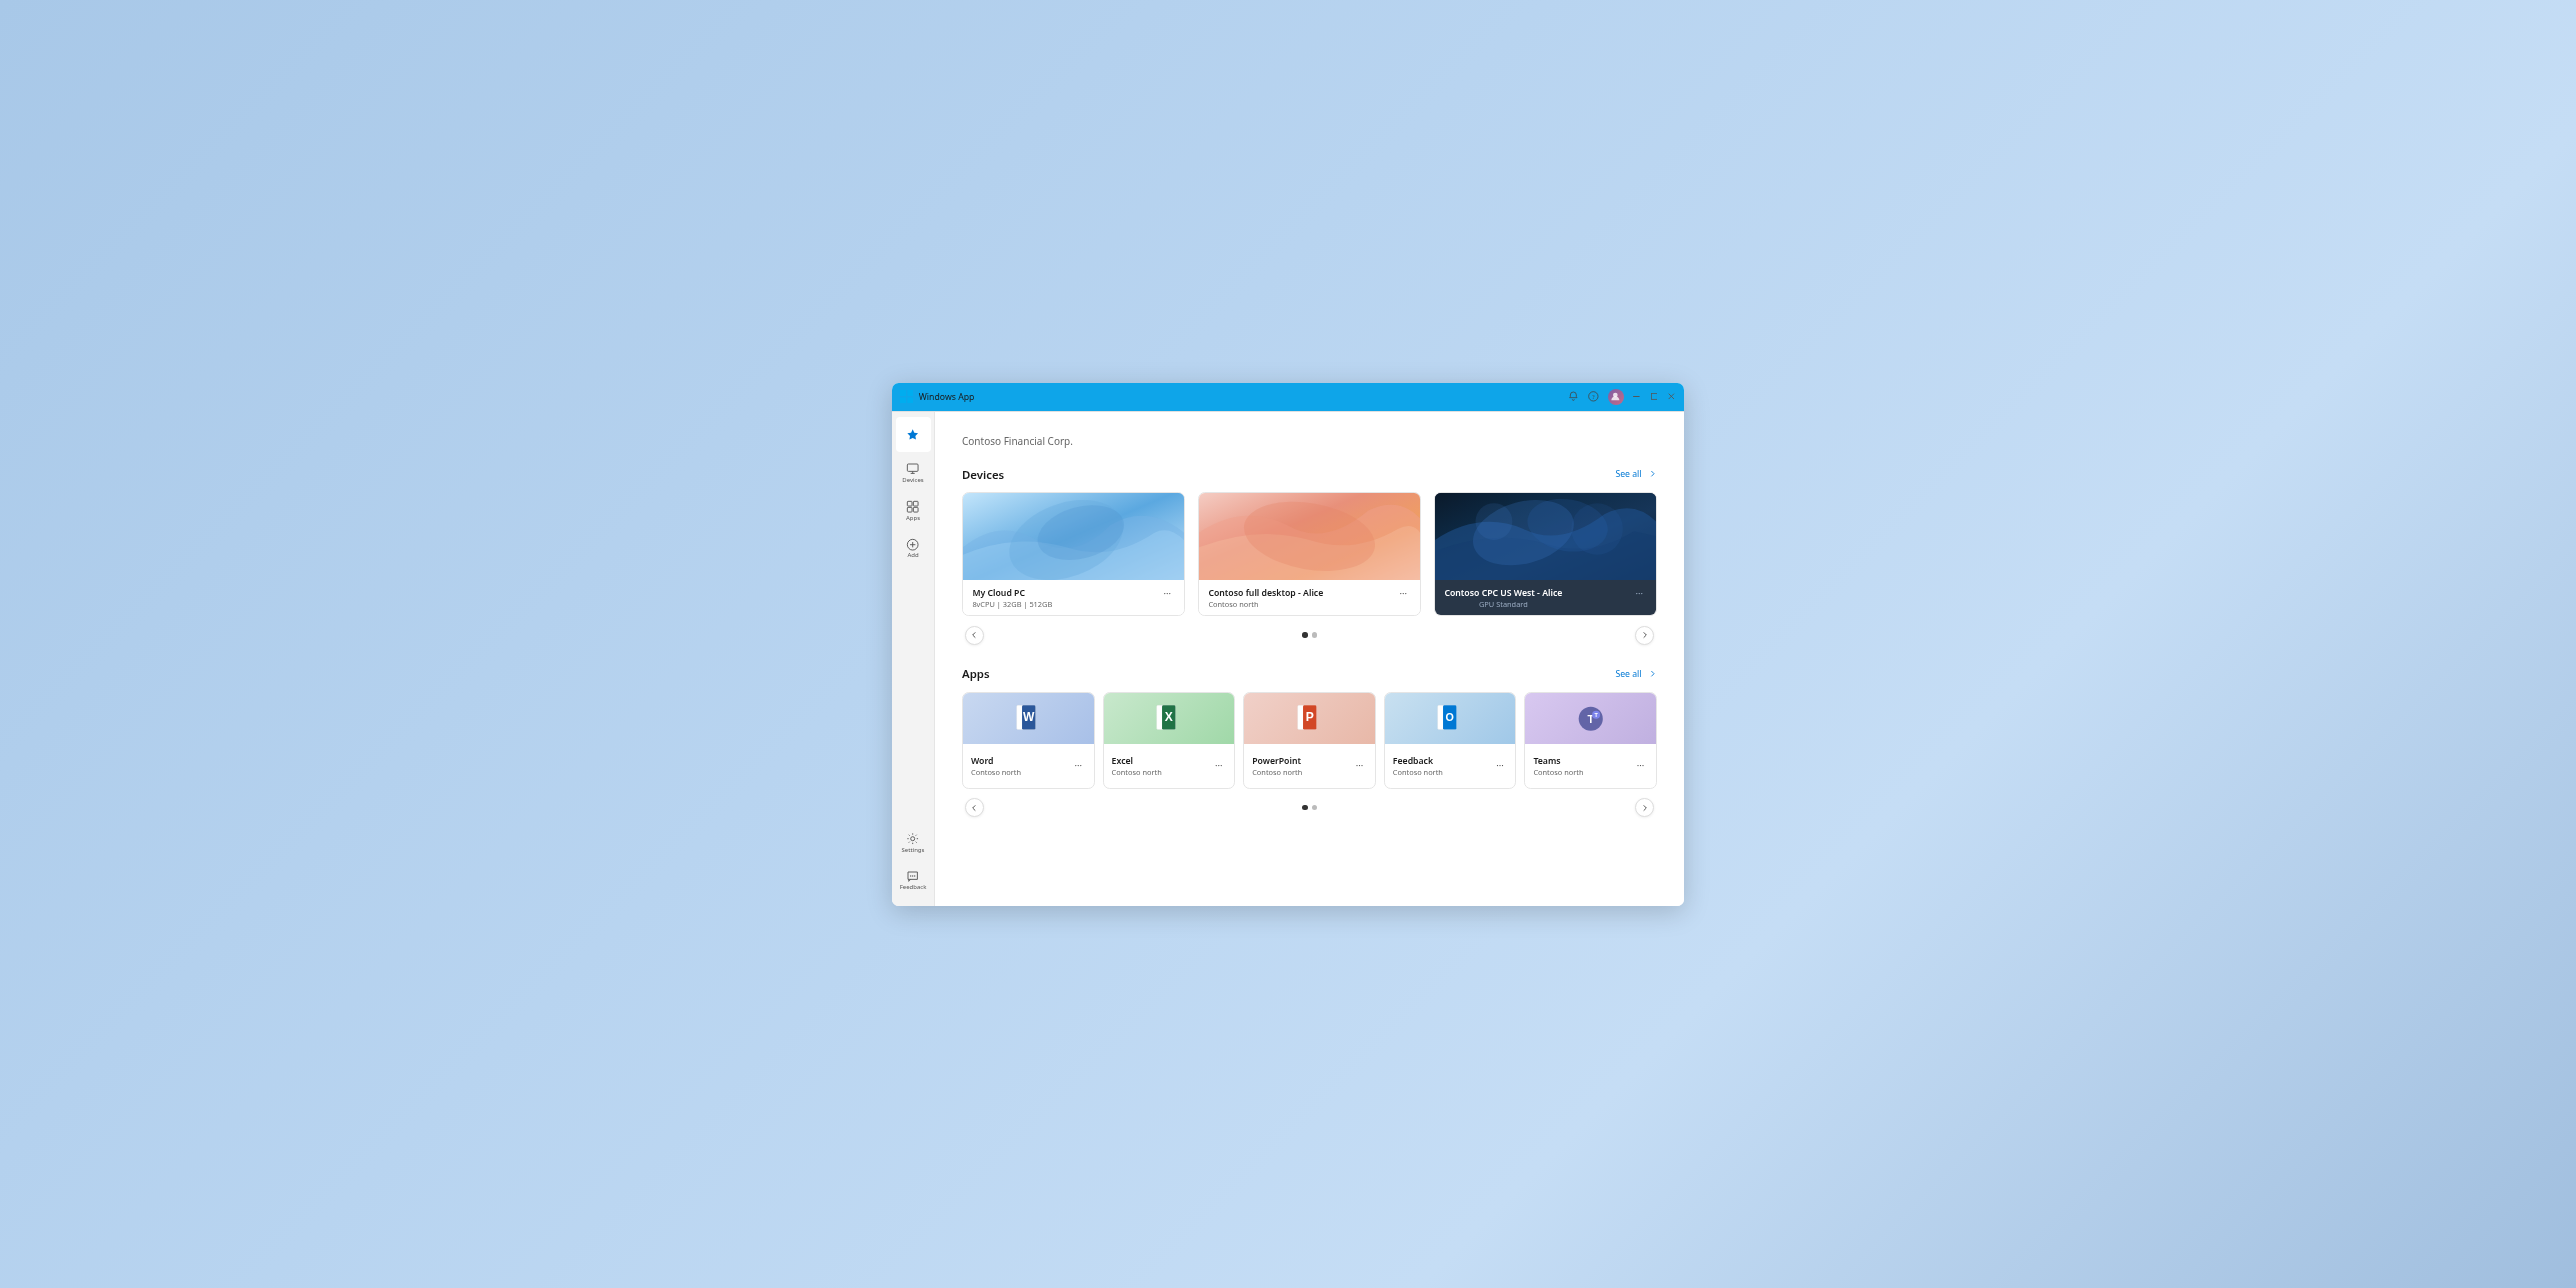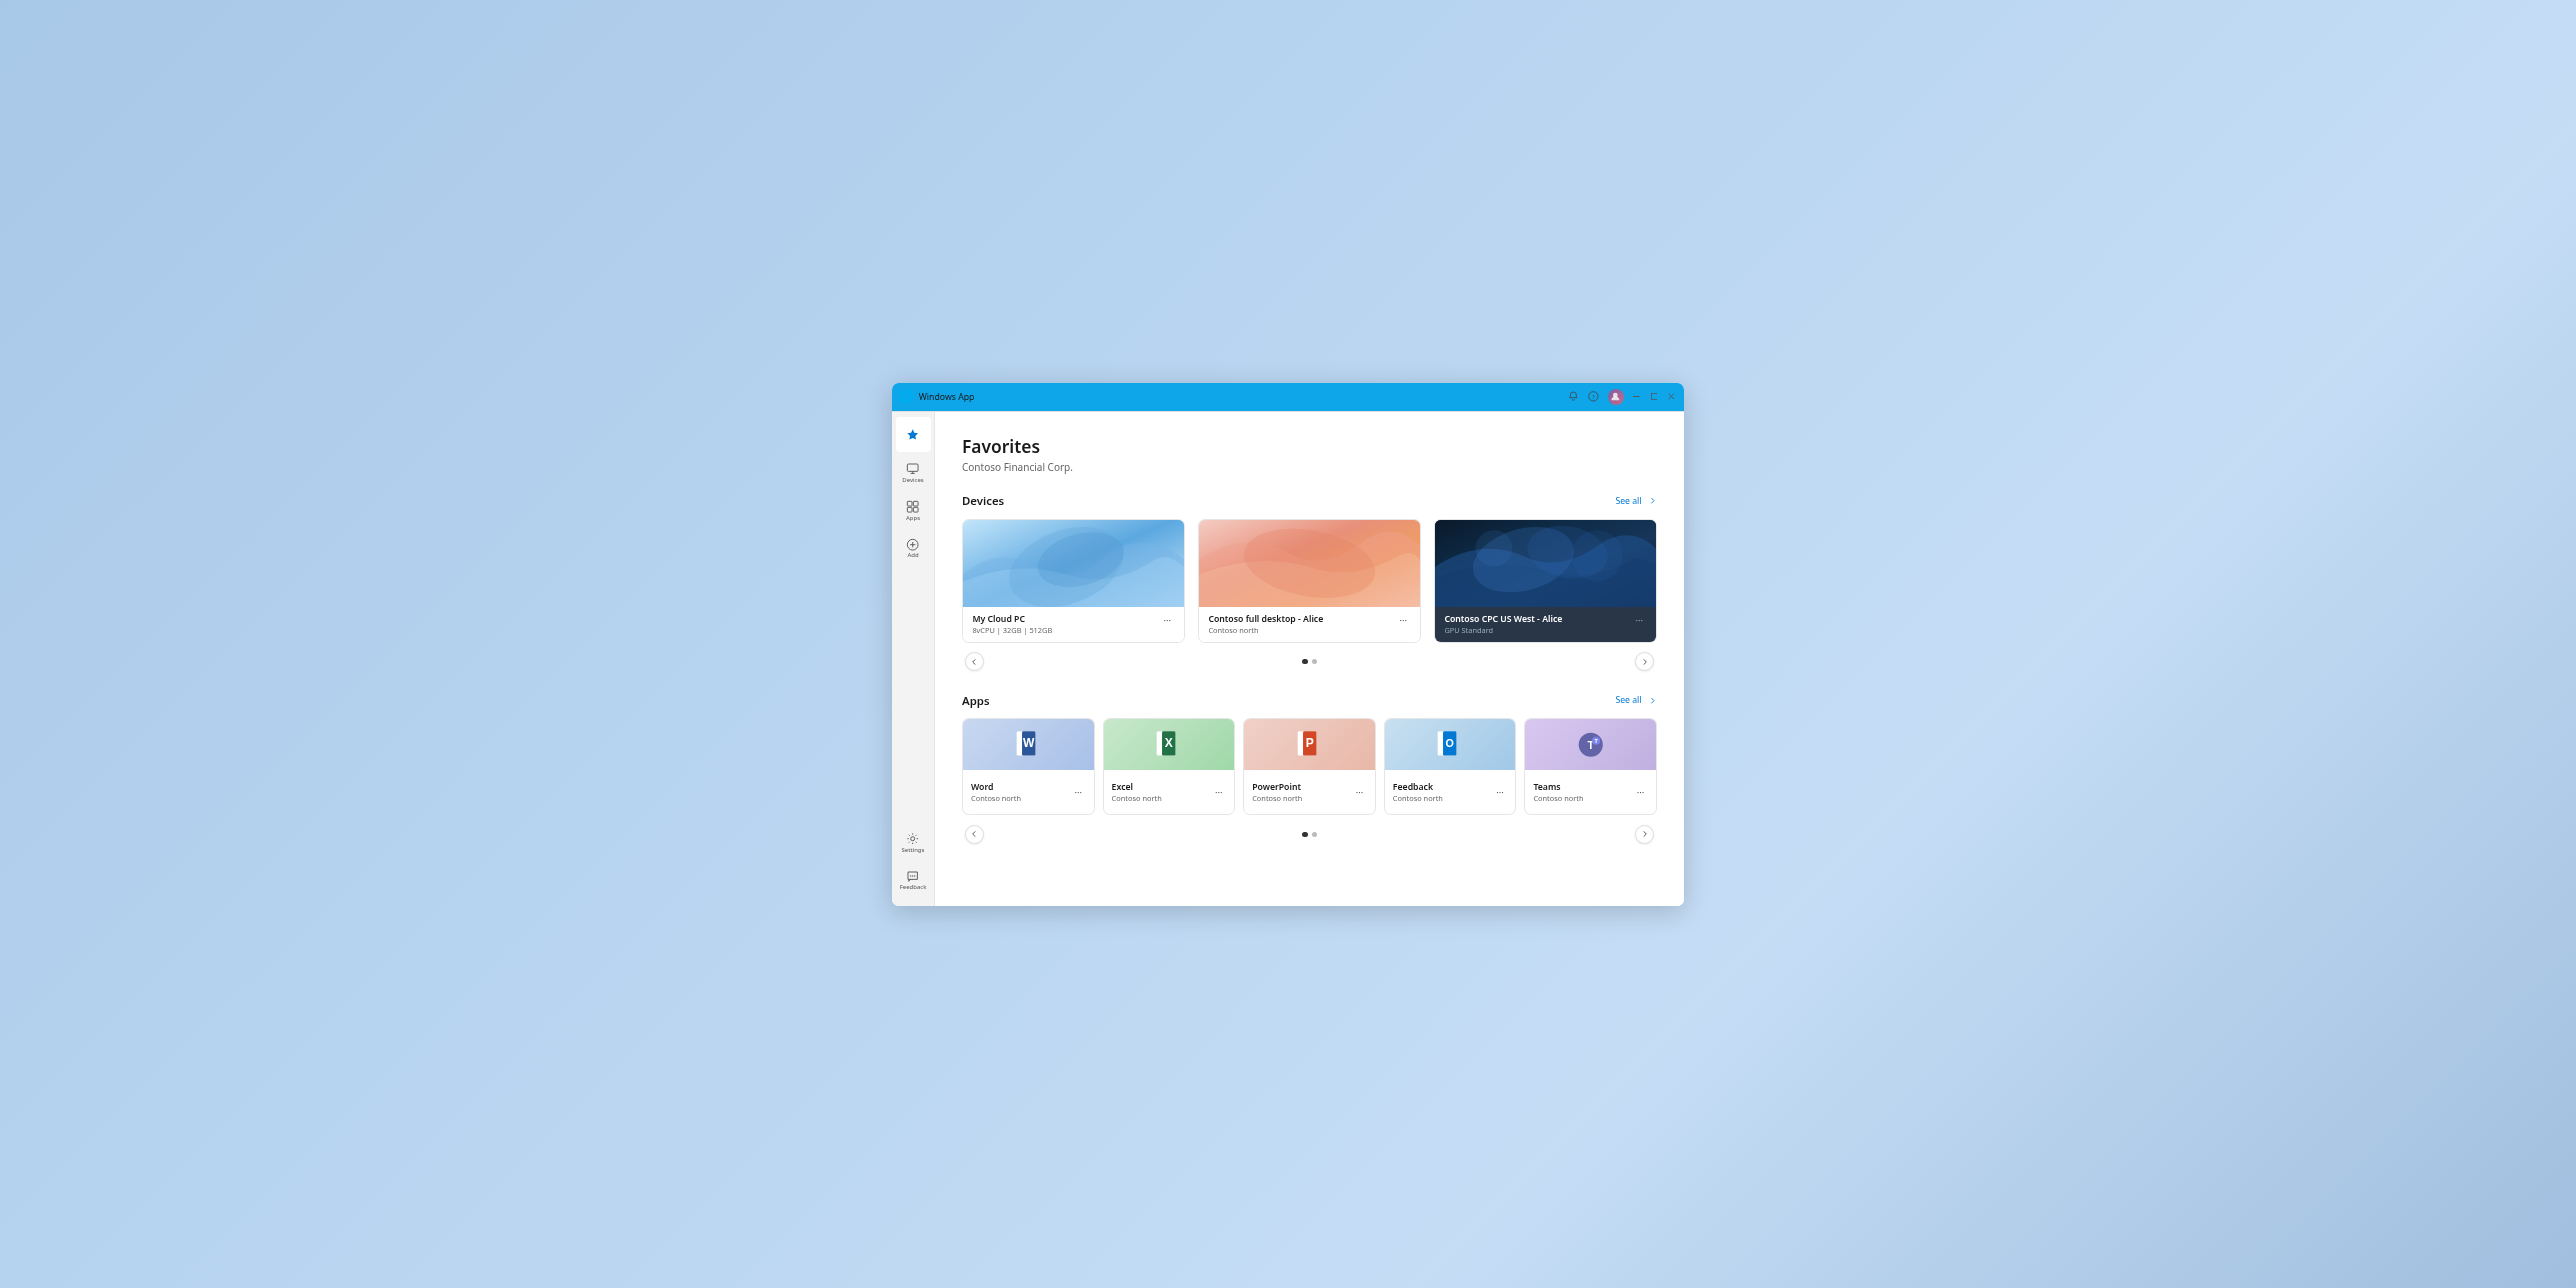--- a/index.html
+++ b/index.html
@@ -224,21 +224,21 @@
     .device-name {
       font-size: 8.7px;
       font-weight: 600;
       color: #1a1a1a;
     }
     .device-card.dark .device-name { color: #fff; }
     .device-spec {
       font-size: 7.4px;
       color: #666;
     }
-    .device-card.dark .device-spec { color: #aac; }
+    .device-card.dark .device-spec { color: #aac; text-align: center; }
     .more-btn {
       width: 14.8px;
       height: 14.8px;
       display: flex;
       align-items: center;
       justify-content: center;
       cursor: pointer;
       border-radius: 2.7px;
       color: #555;
       font-size: 9.4px;
@@ -448,21 +448,20 @@
             <circle cx="10" cy="9" r="1" fill="#555"></circle>
             <circle cx="13" cy="9" r="1" fill="#555"></circle>
             <path d="M7 14l-3 3V14" stroke="#555" stroke-width="1.2" fill="none"></path>
           </svg>
         </div>
         <span class="sidebar-item-label">Feedback</span>
       </div>
     </div>
 
     <div class="main">
-      <h1 class="page-title">Favorites</h1>
       <p class="page-subtitle">Contoso Financial Corp.</p>
 
       <div class="section">
         <div class="section-header">
           <span class="section-title">Devices</span>
           <span class="see-all">
             <span>See all</span>
             <svg width="9.4" height="9.4" viewBox="0 0 14 14">
                 <path d="M5 3l4 4-4 4" stroke="#0078d4" stroke-width="1.3" fill="none"></path>
               </svg>

